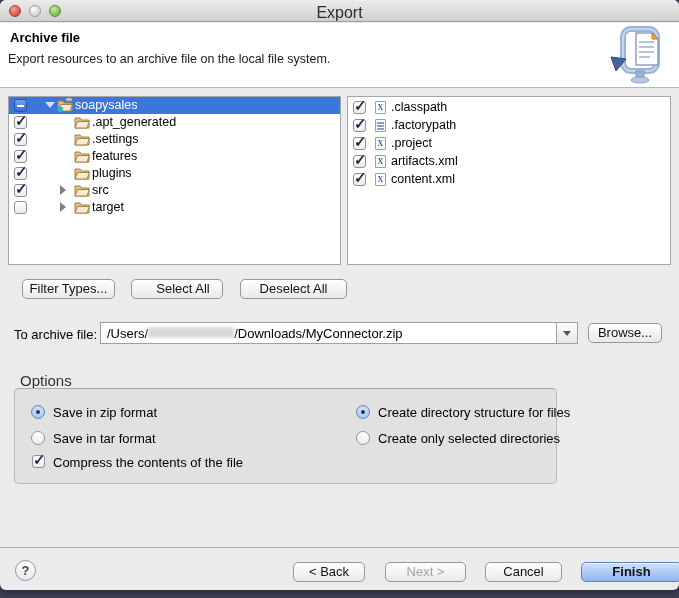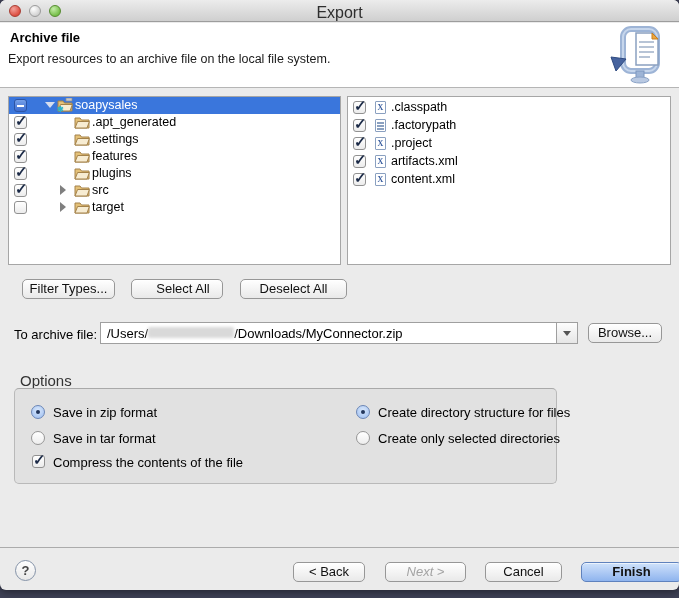--- a/index.html
+++ b/index.html
@@ -325,17 +325,17 @@
     </div>
     <div class="opt-row" style="left:341px; top:41px;">
       <span class="radio"></span>
       <span class="label">Create only selected directories</span>
     </div>
   </div>
 
   <div class="sep"></div>
   <div class="help-btn">?</div>
   <div class="btn" style="left:293px; top:562px; width:72px;">&lt; Back</div>
-  <div class="btn disabled" style="left:385px; top:562px; width:81px;font-style:italic;">Next &gt;</div>
+  <div class="btn disabled" style="left:385px; top:562px; width:81px;">Next &gt;</div>
   <div class="btn" style="left:485px; top:562px; width:77px;">Cancel</div>
   <div class="btn default" style="left:581px; top:562px; width:101px;font-weight:bold;">Finish</div>
 
 </div>
 
 </body></html>

